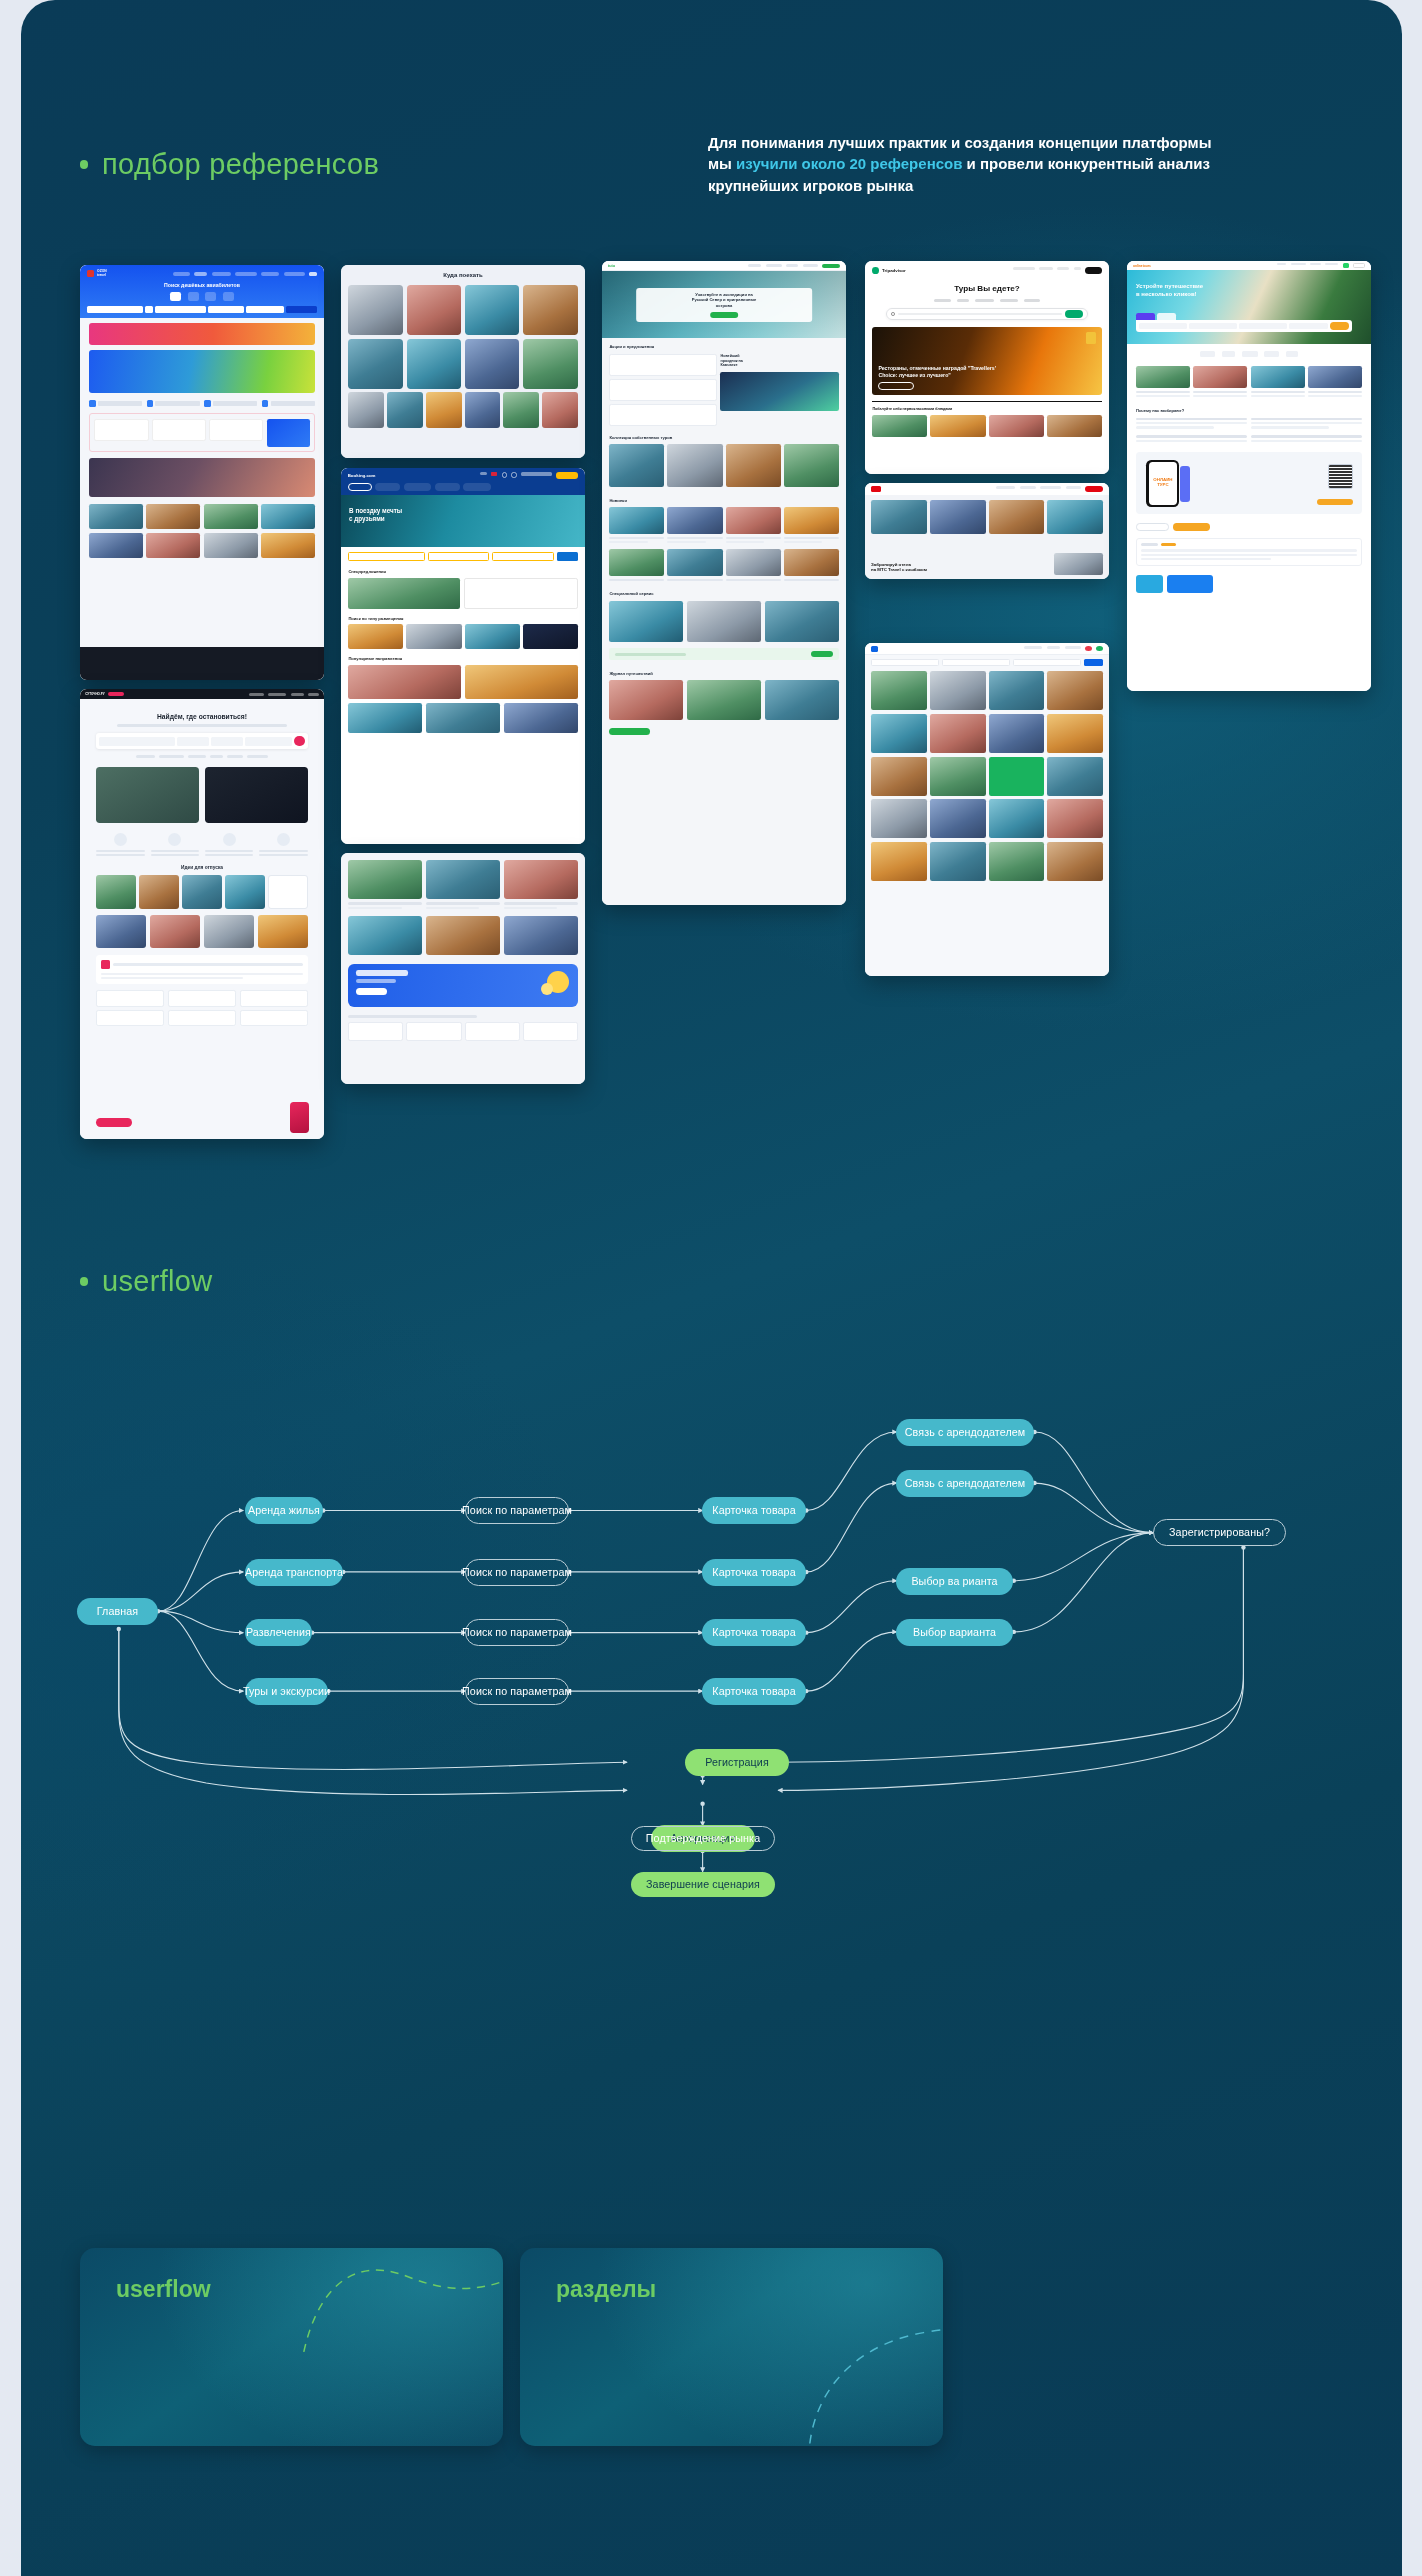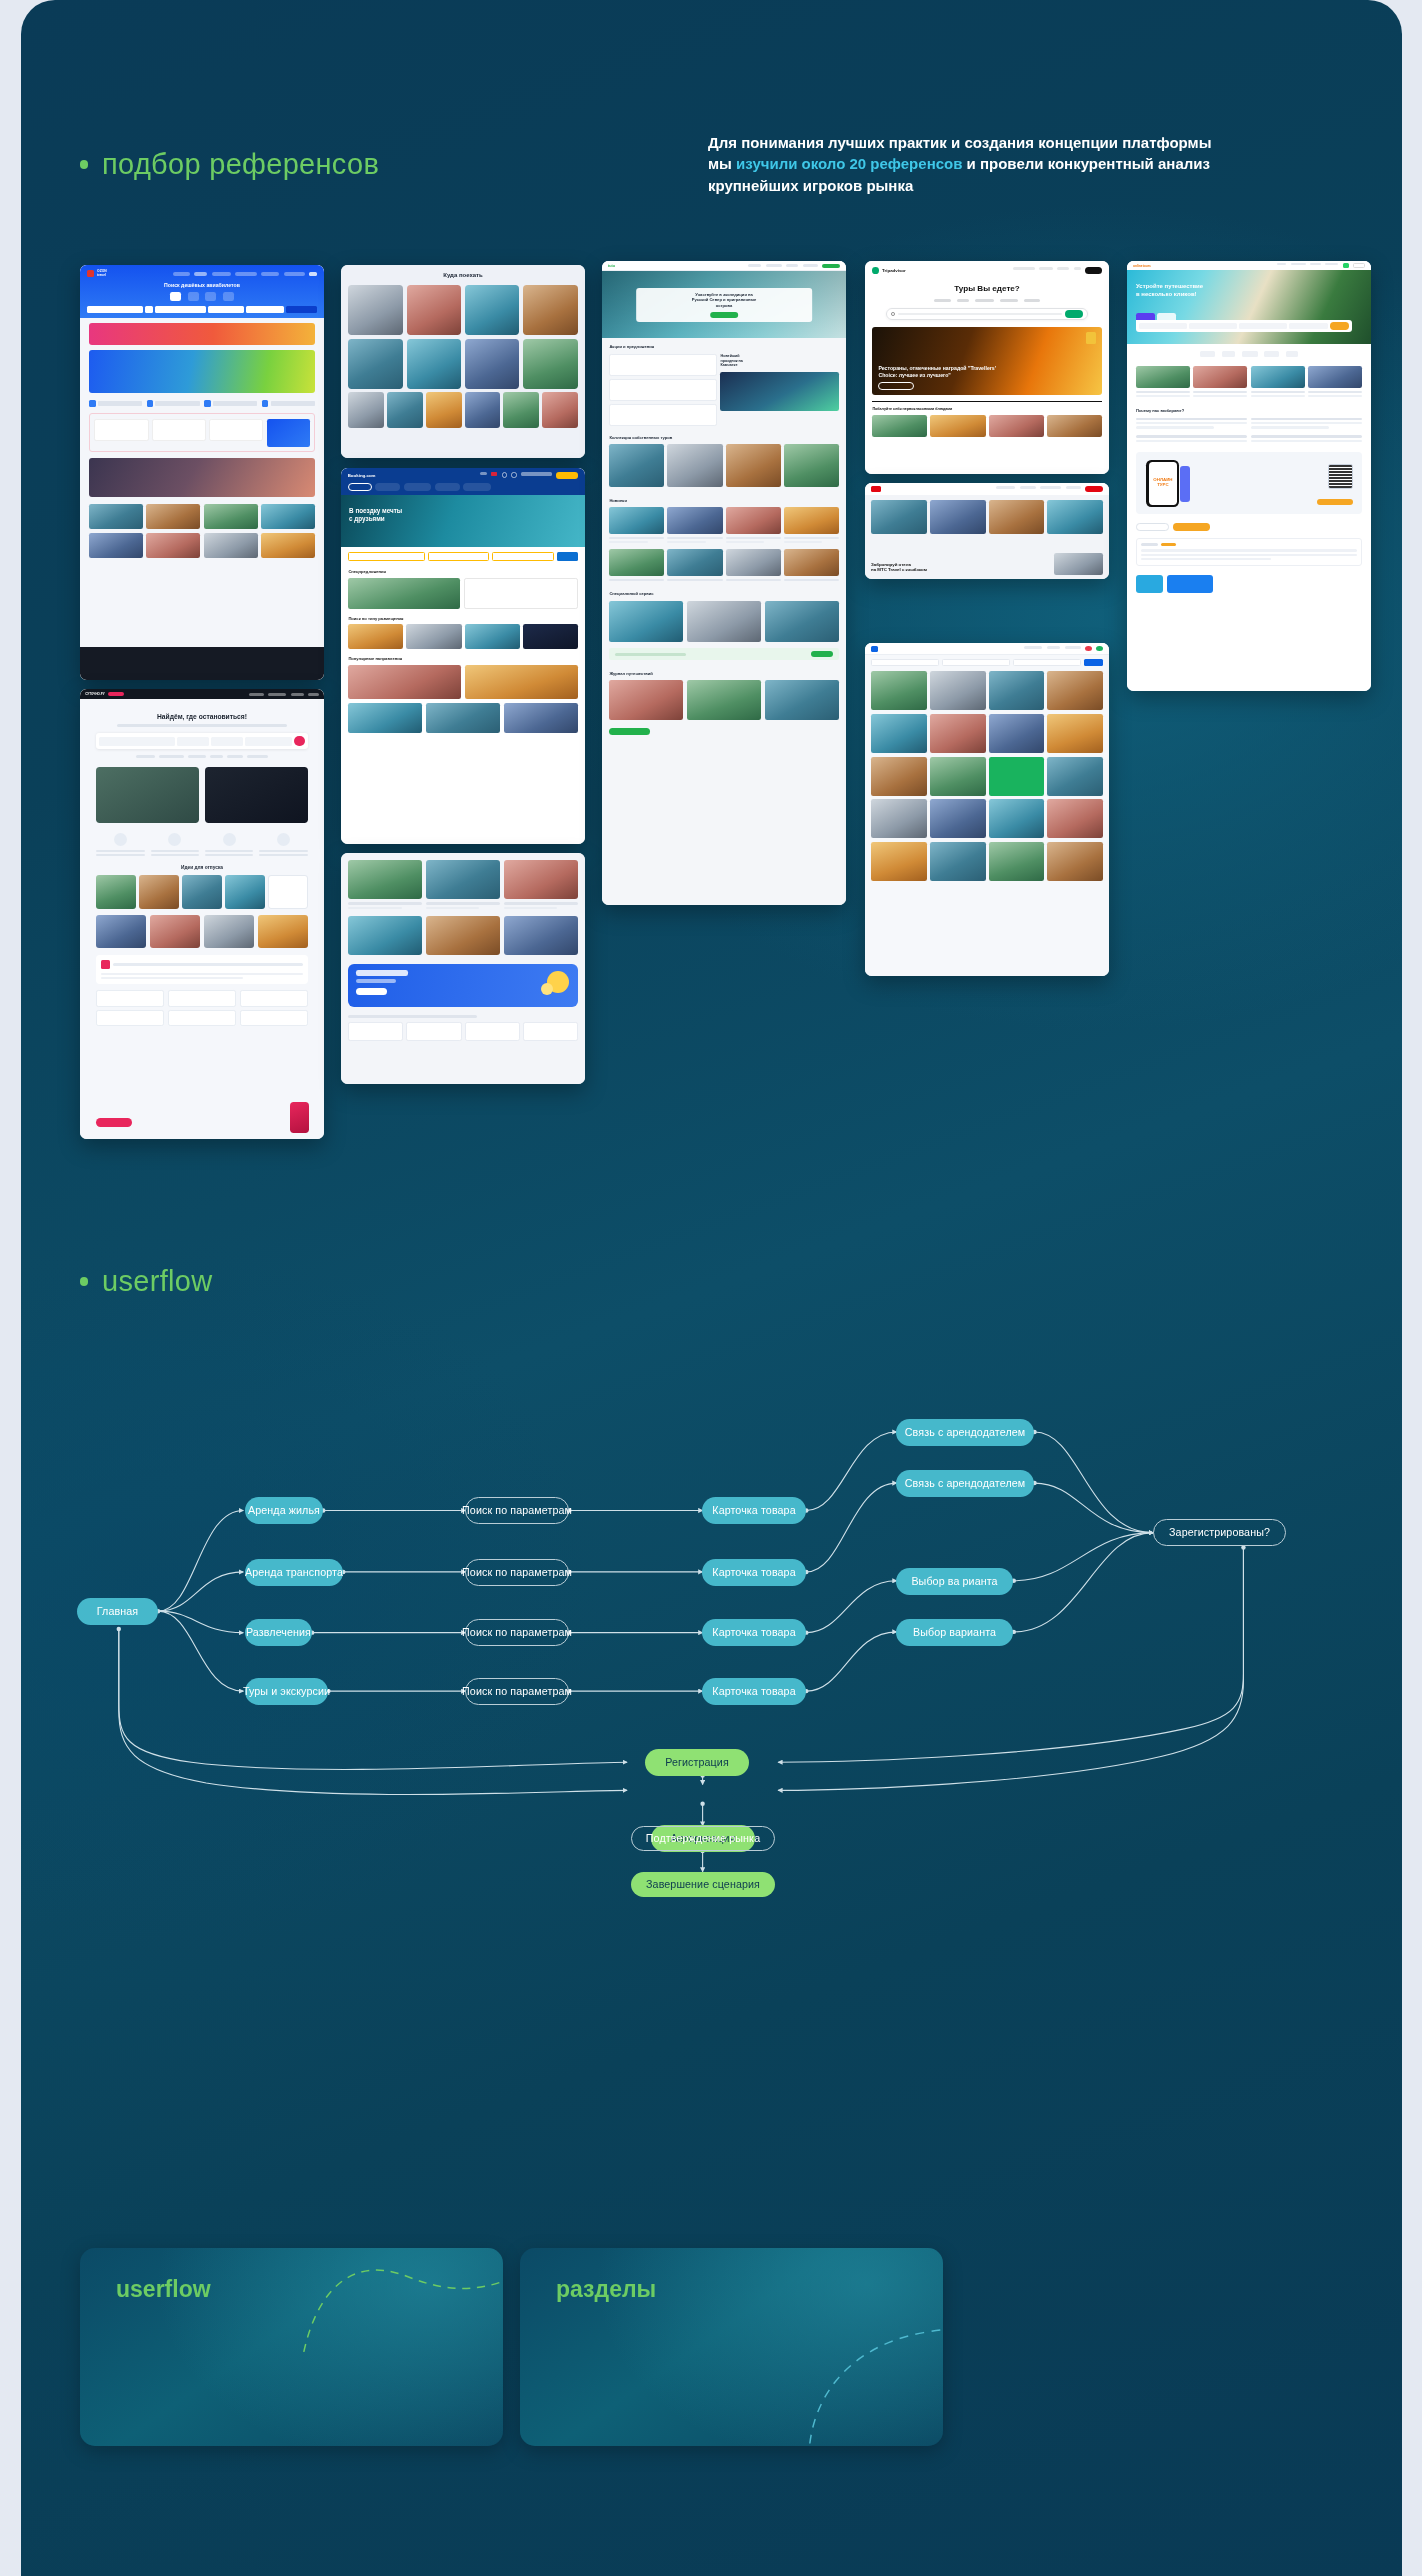--- a/index.html
+++ b/index.html
@@ -906,21 +906,21 @@
       <div class="node teal" style="left:681px; top:227px; width:104px; height:27px;">Карточка товара</div>
       <div class="node teal" style="left:681px; top:286px; width:104px; height:27px;">Карточка товара</div>
 
       <div class="node teal" style="left:875px; top:27px; width:138px; height:27px;">Связь с арендодателем</div>
       <div class="node teal" style="left:875px; top:78px; width:138px; height:27px;">Связь с арендодателем</div>
       <div class="node teal" style="left:875px; top:176px; width:117px; height:27px;">Выбор ва рианта</div>
       <div class="node teal" style="left:875px; top:227px; width:117px; height:27px;">Выбор варианта</div>
 
       <div class="node ghost" style="left:1132px; top:127px; width:133px; height:27px;">Зарегистрированы?</div>
 
-      <div class="node green" style="left:624px; top:357px; width:104px; height:27px;text-align:center;">Регистрация</div>
+      <div class="node green" style="left:664px; top:357px; width:104px; height:27px;text-align:center;">Регистрация</div>
       <div class="node green" style="left:630px; top:385px; width:104px; height:27px;margin-top:48px;">Авторизация</div>
       <div class="node ghost" style="left:610px; top:434px; width:144px; height:25px;">Подтверждение рынка</div>
       <div class="node green" style="left:610px; top:480px; width:144px; height:25px;">Завершение сценария</div>
     </div>
 
     <div class="cards">
 
       <div class="card">
         <svg class="card-deco" style="right:-30px; top:-7.4px; width:244px; height:111px;" viewBox="0 0 330 150">
           <path d="M20,150 C40,60 90,20 160,48 C220,72 270,70 330,36" fill="none" stroke="#6dcc63" stroke-width="2" stroke-dasharray="11 9"></path>

